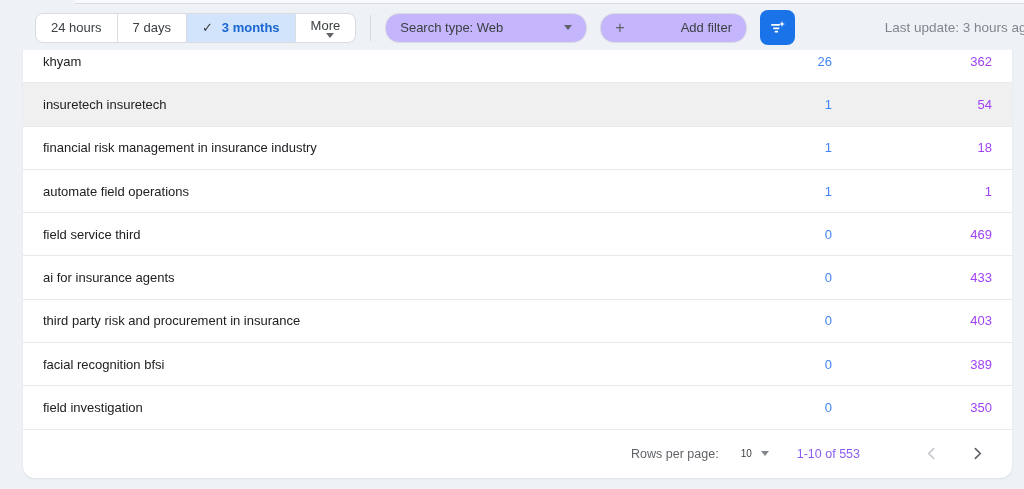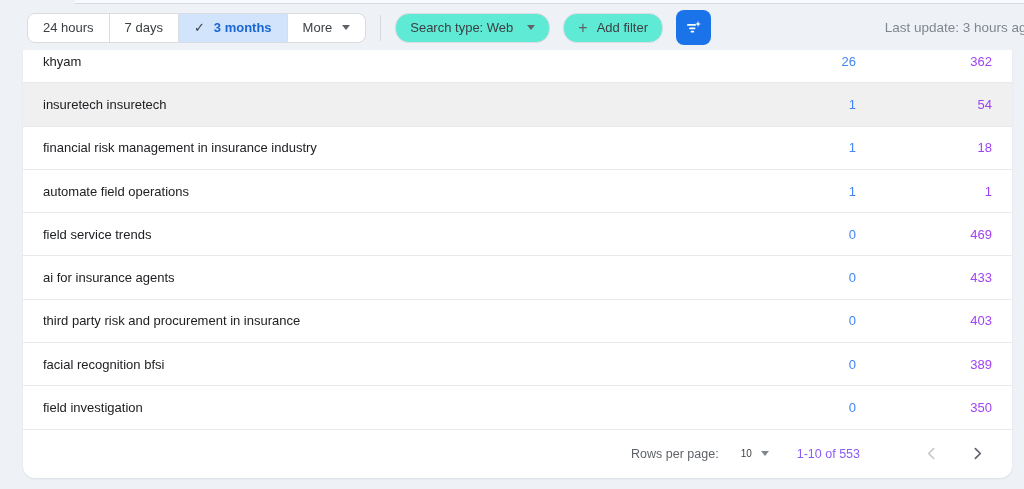--- a/index.html
+++ b/index.html
@@ -25,21 +25,21 @@
     box-shadow: 0 1px 2px rgba(60,64,67,.10);
     overflow: hidden;
     display: flex; flex-direction: column;
   }
   .card-spacer { height: 35px; flex: none; }
   .t-row {
     height: 43.3px; flex: none;
     display: flex; align-items: center;
     padding: 0 20px;
     border-bottom: 1px solid #e7e9ec;
-    font-size: 13px; color: #202124;
+    font-size: 13px; color: #202124; gap: 24px;
   }
   .t-row.hovered { background: #f0f0f0; }
   .cell-query { flex: 1; min-width: 0; white-space: nowrap; overflow: hidden; }
   .cell-clicks { width: 70px; text-align: right; color: #4285f4; flex: none; }
   .cell-impr { width: 66px; margin-left: 70px; text-align: right; color: #a142f4; flex: none; }
 
   
   .pager {
     flex: 1;
     display: flex; align-items: center; justify-content: flex-end;
@@ -72,33 +72,34 @@
     display: flex; align-items: center;
     padding-left: 27px;
   }
   .seg-group { display: flex; }
   .seg {
     height: 30px; display: flex; align-items: center; justify-content: center;
     background: #fff; border: 1px solid #dadce0;
     padding: 0 15px; font-size: 13px; color: #3c4043;
     margin-left: -1px; cursor: pointer; white-space: nowrap;
   }
-  .seg:first-child { border-radius: 8px 0 0 8px; margin-left: 0; }
-  .seg:last-child { border-radius: 0 8px 8px 0; }
+  .seg:first-child { border-radius: 8px 0 0 8px; margin-left: 8px; }
+  .seg:last-child { border-radius: 0 8px 8px 0; flex-direction: column; }
   .seg.selected { background: #d2e3fc; color: #1967d2; font-weight: bold; }
   .seg .check { color: #3c4043; font-weight: normal; margin-right: 9px; font-size: 13px; }
   .seg .caret { margin-left: 10px; }
 
   .vdivider { width: 1px; height: 26px; background: #d5d9de; margin: 0 14px; }
 
   .pill {
     height: 30px; display: flex; align-items: center;
-    background: #5eead4; border: 1px solid #dadce0; border-radius: 14px;
+    background: #c4b5fd; border: 1px solid #dadce0; border-radius: 14px;
     padding: 0 14px; font-size: 13px; color: #3c4043; cursor: pointer;
     white-space: nowrap;
+    gap: 47px;
   }
   .pill + .pill { margin-left: 13px; }
   .plus-glyph { font-size: 16px; color: #5f6368; margin-right: 9px; font-weight: normal; }
 
   .icon-btn {
     width: 35px; height: 35px; border: none; border-radius: 8px;
     background: #1a73e8; margin-left: 13px; cursor: pointer;
     display: flex; align-items: center; justify-content: center;
   }
 
@@ -130,21 +131,21 @@
     <span class="cell-query">financial risk management in insurance industry</span>
     <span class="cell-clicks">1</span>
     <span class="cell-impr">18</span>
   </div>
   <div class="t-row">
     <span class="cell-query">automate field operations</span>
     <span class="cell-clicks">1</span>
     <span class="cell-impr">1</span>
   </div>
   <div class="t-row">
-    <span class="cell-query">field service trends</span>
+    <span class="cell-query">field service third</span>
     <span class="cell-clicks">0</span>
     <span class="cell-impr">469</span>
   </div>
   <div class="t-row">
     <span class="cell-query">ai for insurance agents</span>
     <span class="cell-clicks">0</span>
     <span class="cell-impr">433</span>
   </div>
   <div class="t-row">
     <span class="cell-query">third party risk and procurement in insurance</span>

